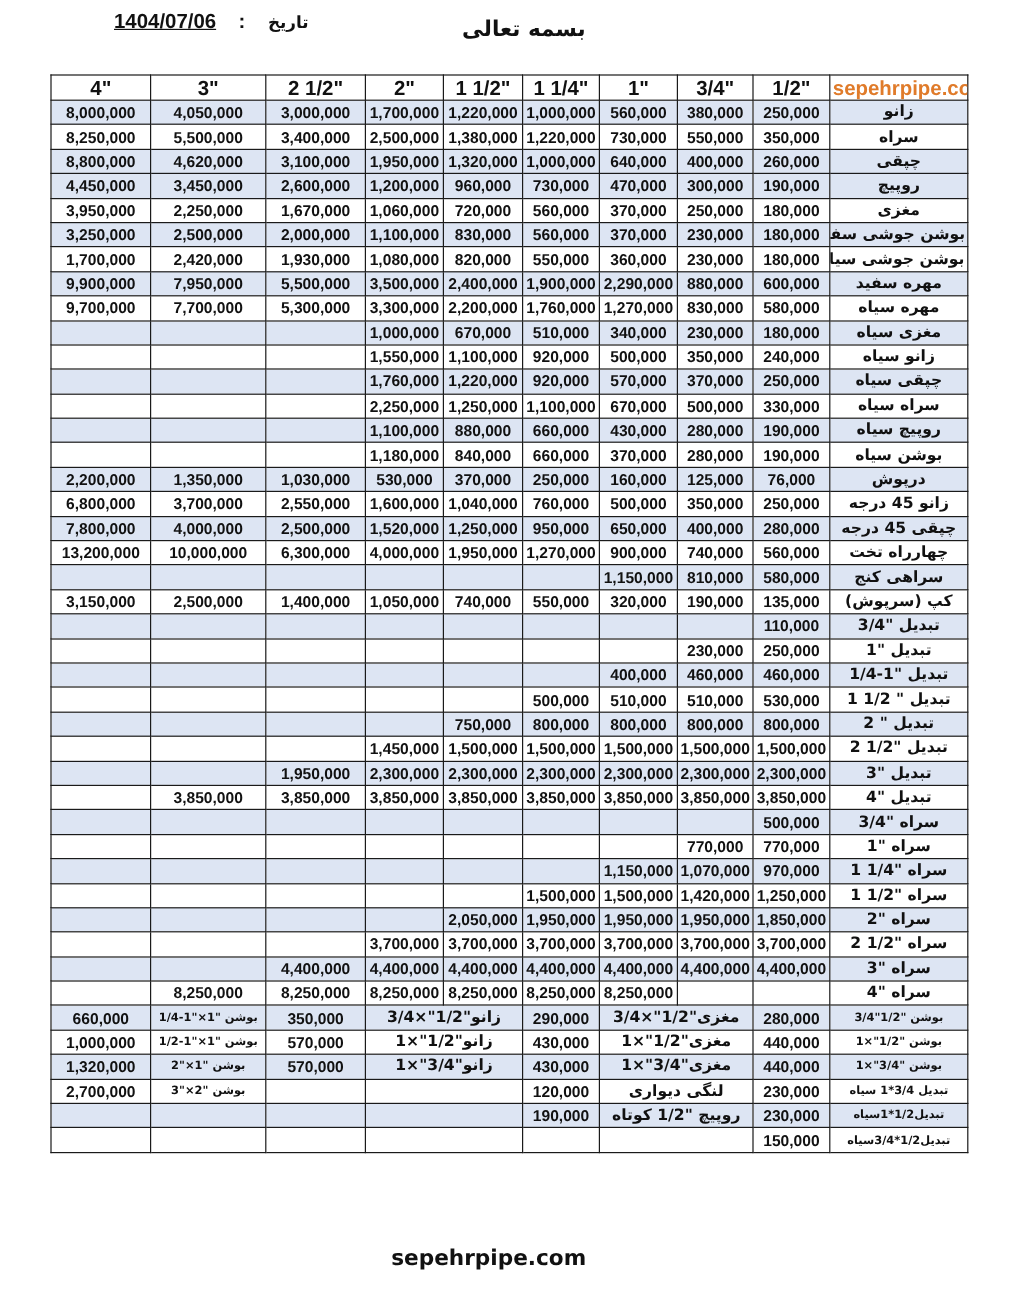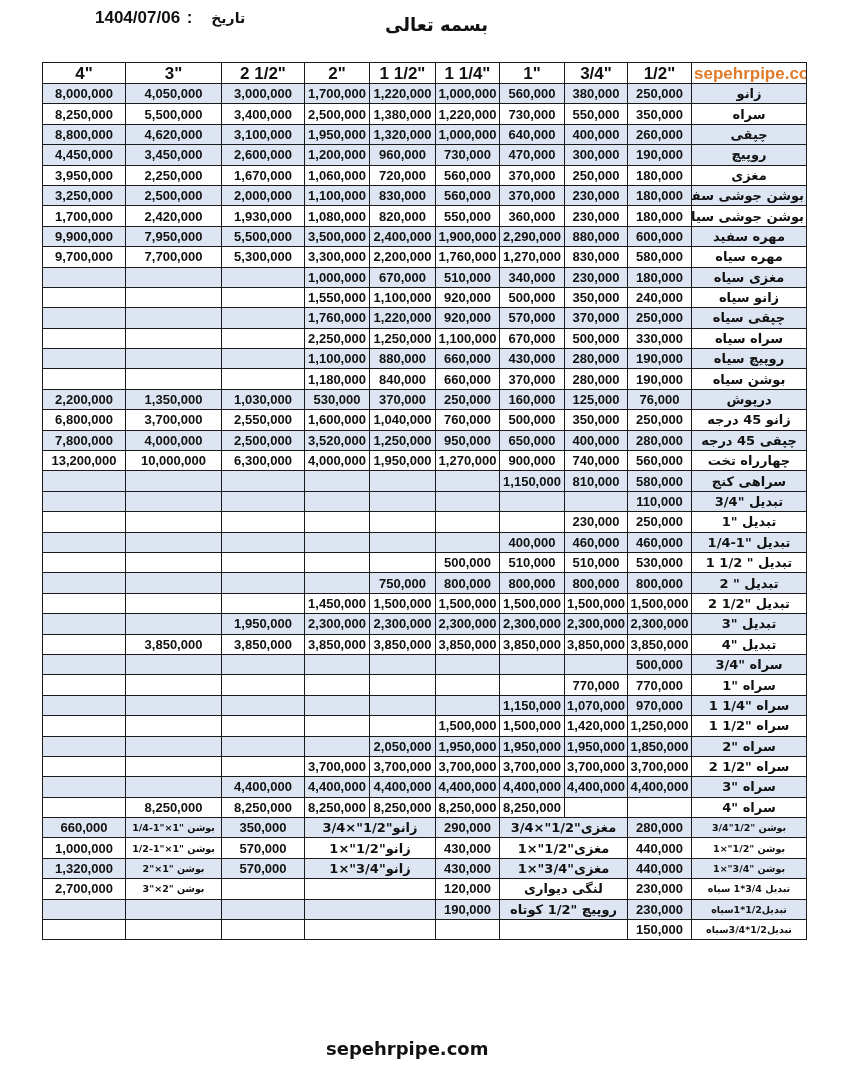--- a/index.html
+++ b/index.html
@@ -1,19 +1,19 @@
 <!DOCTYPE html>
 <html><head>
 <meta charset="utf-8">
 <style>
   html, body { margin: 0; padding: 0; background: #ffffff; }
   body { width: 847px; height: 1080px; position: relative; overflow: hidden;
          font-family: "Liberation Sans", "DejaVu Sans", sans-serif; color: #111; }
   .date-line { position: absolute; left: 95px; top: 8px; font-size: 17px; font-weight: bold; direction: ltr; }
-  .date-line .date-val { margin-right: 2px; }
+  .date-line .date-val { margin-right: 14px; text-decoration: underline; }
   .date-line .date-sep { margin-right: 14px; }
   .date-line .date-label { font-family: "DejaVu Sans", sans-serif; font-size: 14px; margin-top: 32px; }
   .title { position: absolute; left: 385px; top: 14px; font-size: 18px; font-weight: bold;
            font-family: "DejaVu Sans", sans-serif; direction: rtl; }
   table.price { position: absolute; left: 42px; top: 62px; border-collapse: collapse;
                 table-layout: fixed; width: 764px; }
   table.price td, table.price th { border: 1.5px solid #1a1a1a; height: 19.4px; padding: 0 2px;
                 text-align: center; font-weight: bold; white-space: nowrap; overflow: hidden;
                 font-size: 13px; line-height: 19px; }
   table.price th { font-size: 17px; background: #fff; height: 20px; }
@@ -267,21 +267,21 @@
         <td class="big">760,000</td>
         <td class="big">500,000</td>
         <td class="big">350,000</td>
         <td class="big">250,000</td>
         <td class="lbl">زانو 45 درجه</td>
       </tr>
       <tr class="shade">
         <td>7,800,000</td>
         <td>4,000,000</td>
         <td>2,500,000</td>
-        <td class="big">3,520,000</td>
+        <td class="big">1,520,000</td>
         <td class="big">1,250,000</td>
         <td class="big">950,000</td>
         <td class="big">650,000</td>
         <td class="big">400,000</td>
         <td class="big">280,000</td>
         <td class="lbl">چپقی 45 درجه</td>
       </tr>
       <tr>
         <td>13,200,000</td>
         <td>10,000,000</td>
@@ -299,20 +299,32 @@
         <td></td>
         <td></td>
         <td></td>
         <td></td>
         <td></td>
         <td class="big">1,150,000</td>
         <td class="big">810,000</td>
         <td class="big">580,000</td>
         <td class="lbl">سراهی کنج</td>
       </tr>
+      <tr>
+        <td>3,150,000</td>
+        <td>2,500,000</td>
+        <td>1,400,000</td>
+        <td class="big">1,050,000</td>
+        <td class="big">740,000</td>
+        <td class="big">550,000</td>
+        <td class="big">320,000</td>
+        <td class="big">190,000</td>
+        <td class="big">135,000</td>
+        <td class="lbl">کپ (سرپوش)</td>
+      </tr>
       <tr class="shade">
         <td></td>
         <td></td>
         <td></td>
         <td></td>
         <td></td>
         <td></td>
         <td></td>
         <td></td>
         <td class="big">110,000</td>

